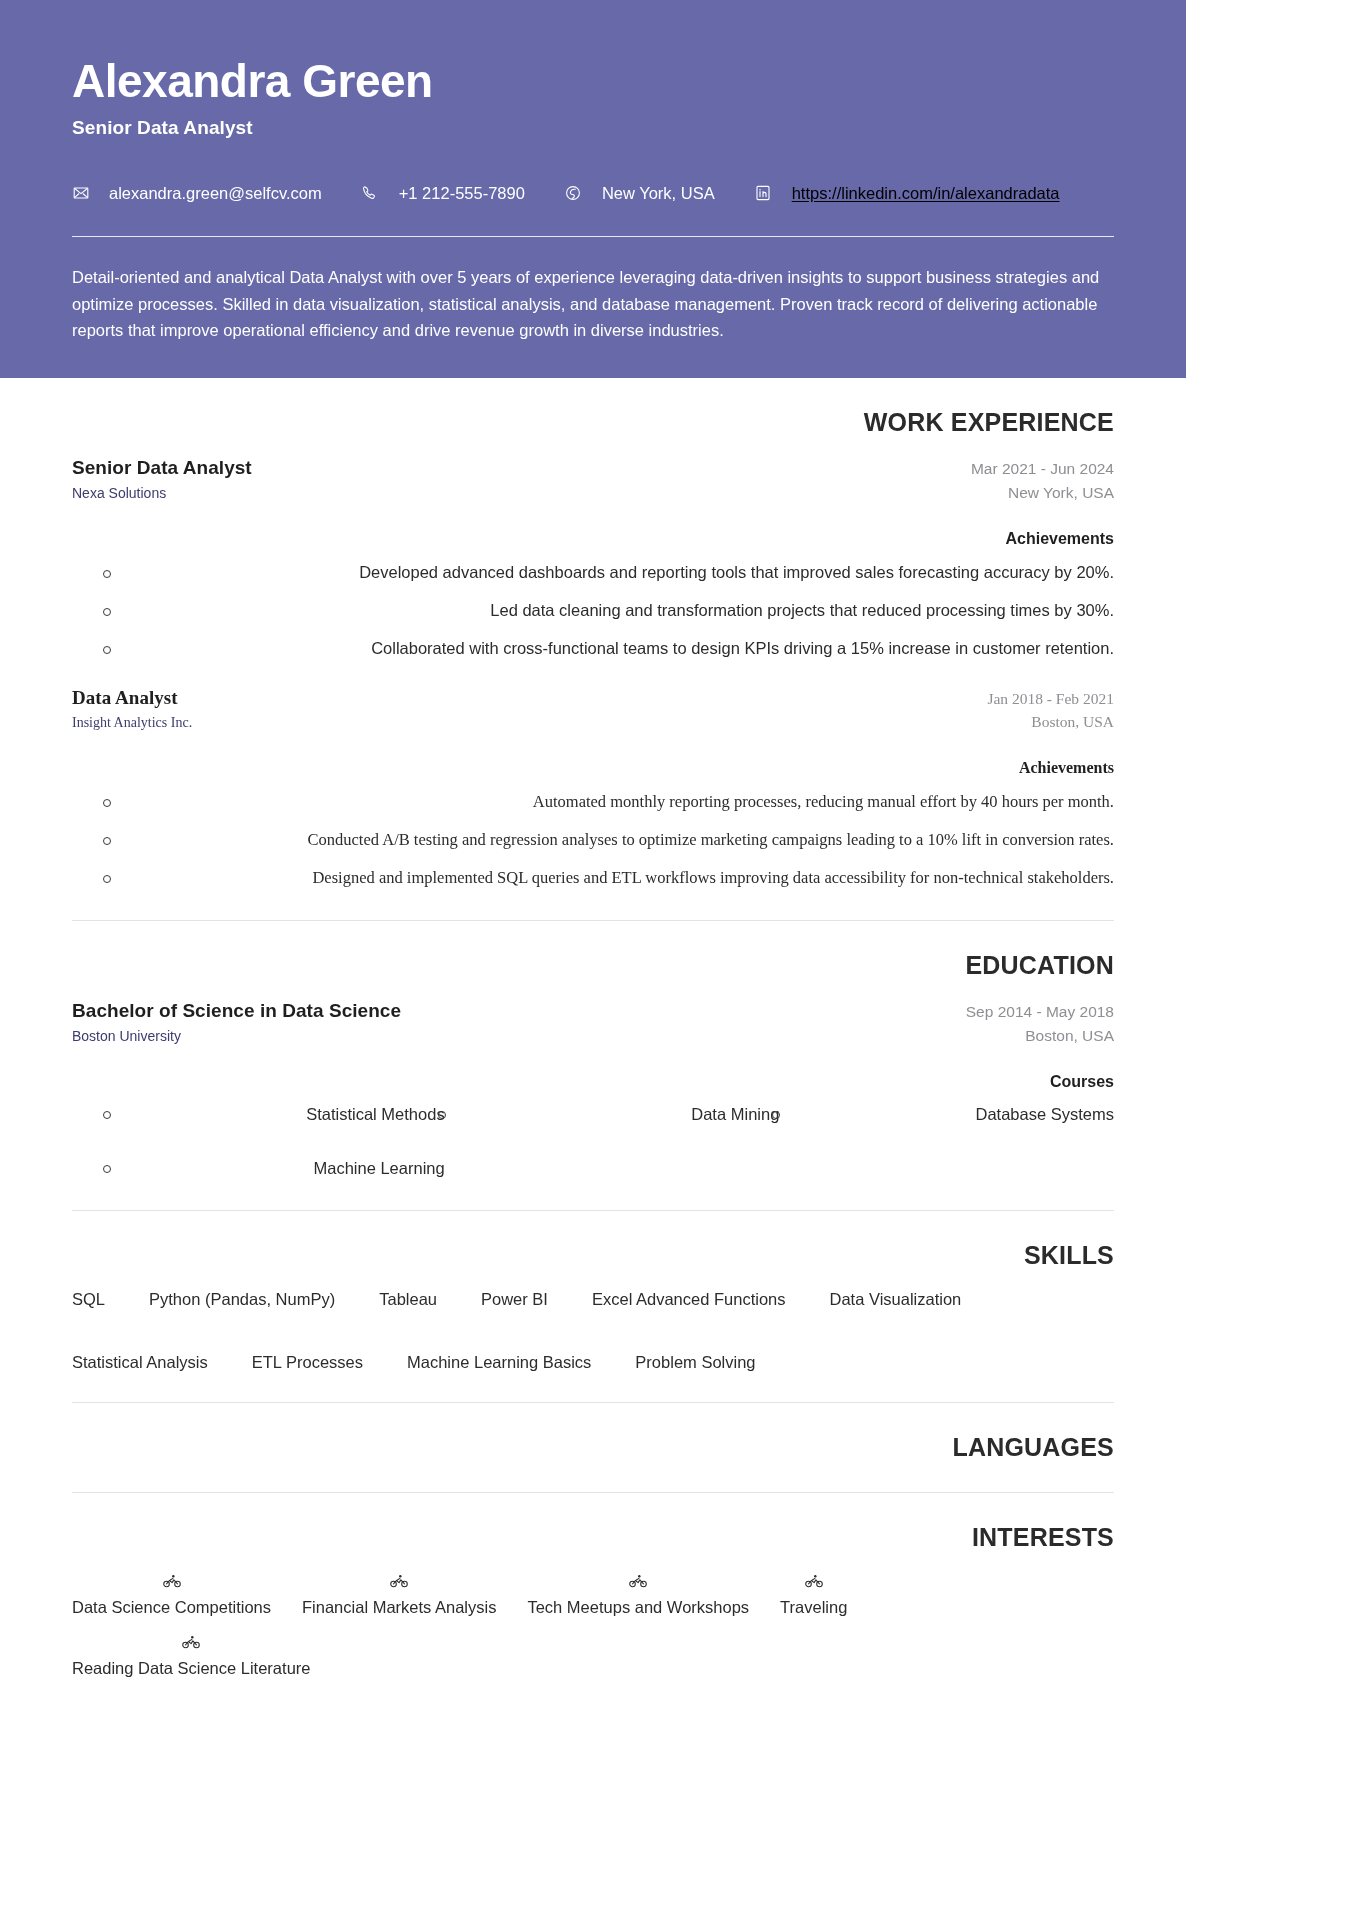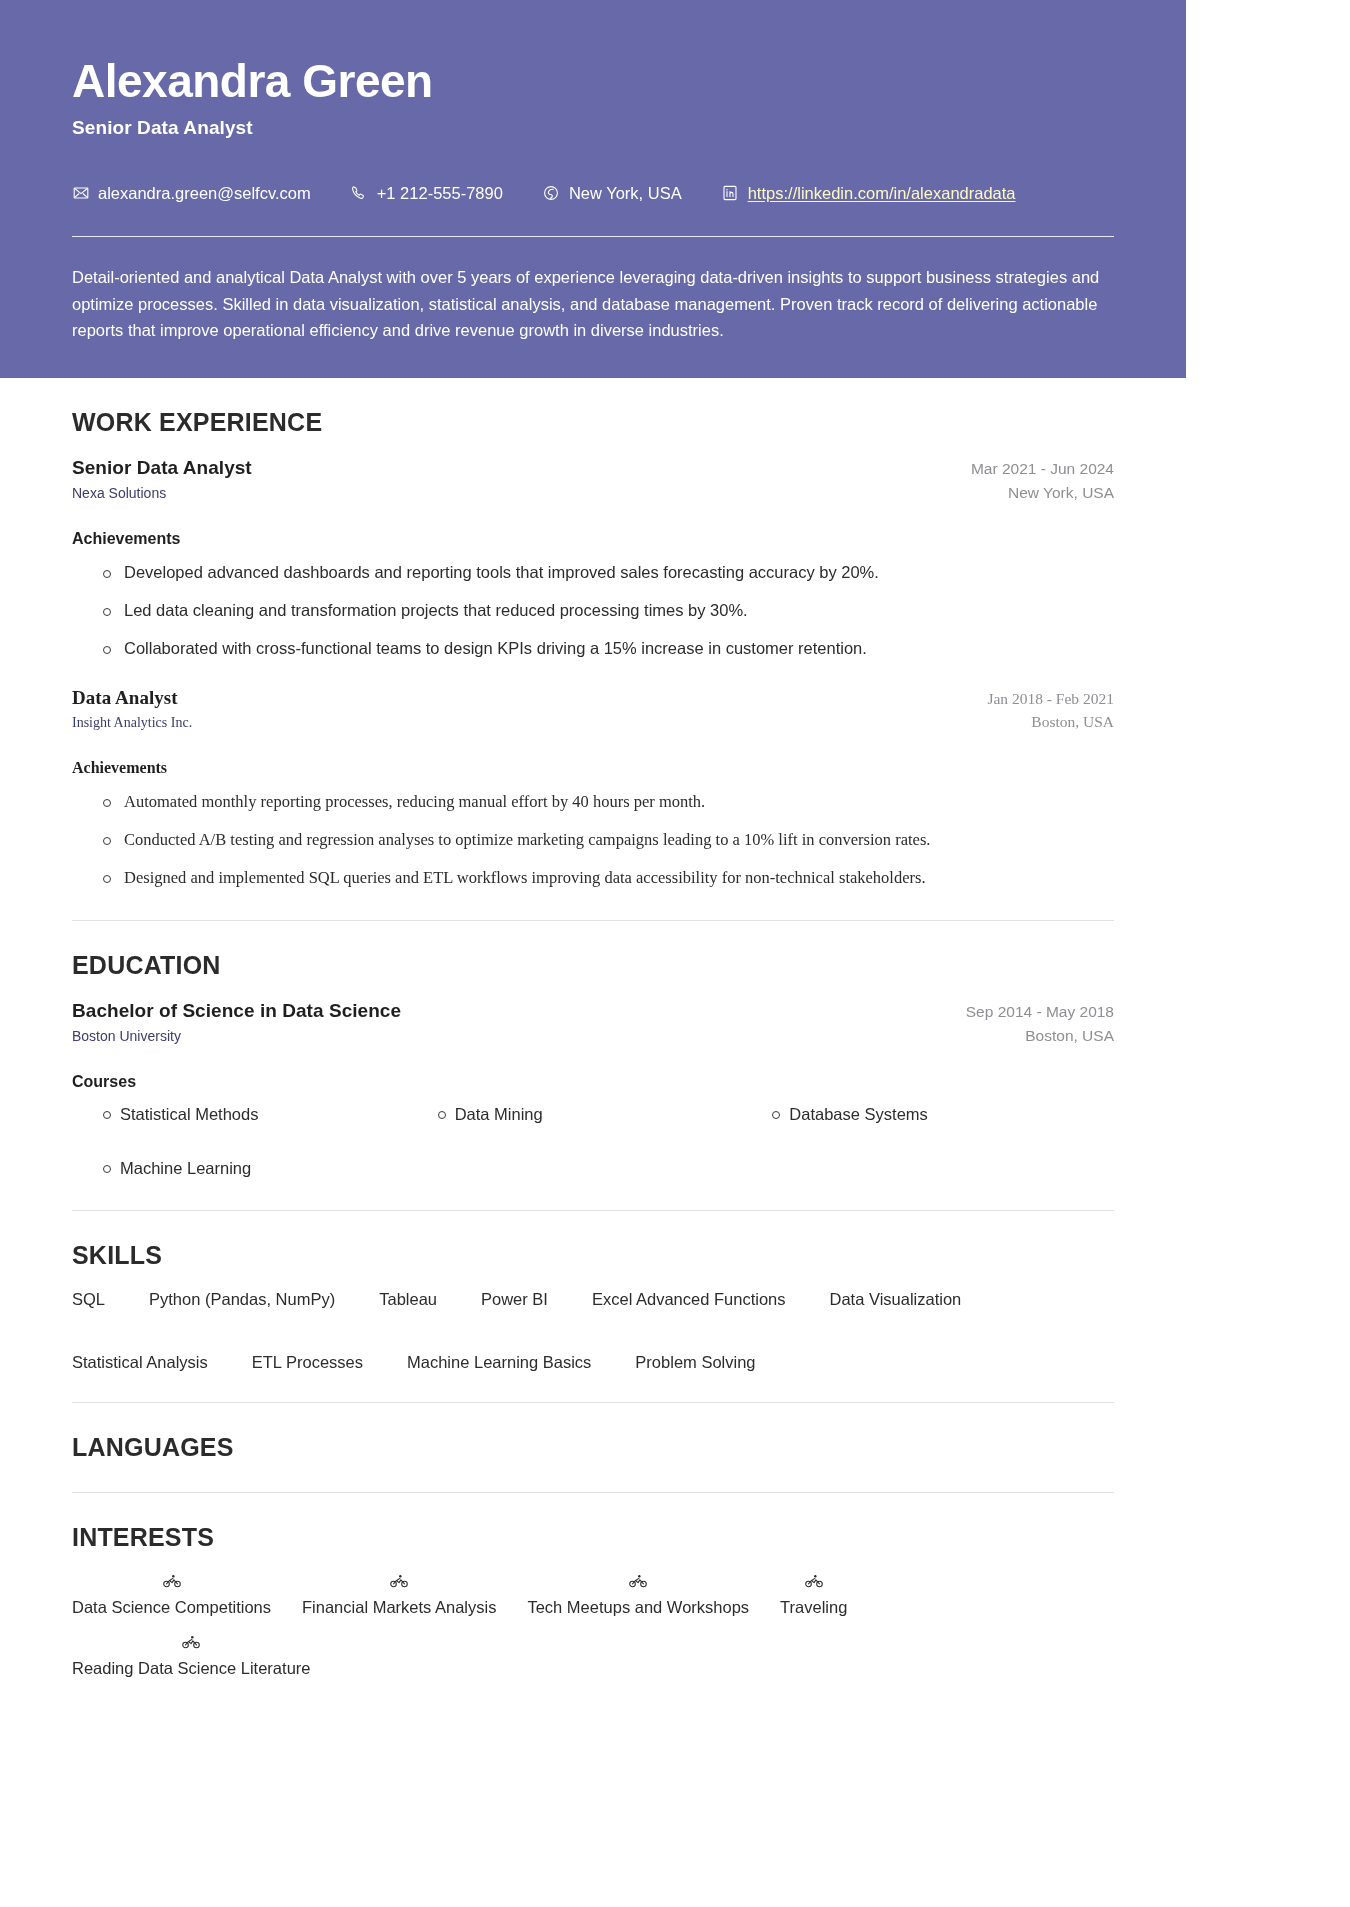--- a/index.html
+++ b/index.html
@@ -48,37 +48,37 @@
     flex-wrap: wrap;
     align-items: center;
     gap: 0 40px;
     font-size: 16.5px;
     color: #ffffff;
   }
 
   .contact-item {
     display: flex;
     align-items: center;
-    gap: 9px;
+    gap: 20px;
     line-height: 1;
     white-space: nowrap;
   }
 
   .contact-item .ico {
     display: inline-flex;
     align-items: center;
     justify-content: center;
     width: 17px;
     height: 17px;
     flex: 0 0 auto;
   }
   .contact-item .ico svg { display: block; }
 
   .contact-link {
-    color: #fef9c3;
+    color: #000000;
     text-decoration: underline;
     text-underline-offset: 2px;
   }
 
   .header-rule {
     margin-top: 34px;
     height: 1px;
     background: rgba(255,255,255,0.85);
   }
 
@@ -86,20 +86,21 @@
     margin-top: 27px;
     font-size: 16.5px;
     line-height: 1.62;
     color: #ffffff;
     max-width: 1180px;
   }
 
   
   .body {
     padding: 0 72px 40px 72px;
+    text-align: right;
   }
 
   .section { padding-top: 30px; }
 
   .section-title {
     font-size: 25px;
     font-weight: 700;
     color: #2b2b2b;
     letter-spacing: 0.2px;
     margin-bottom: 20px;

